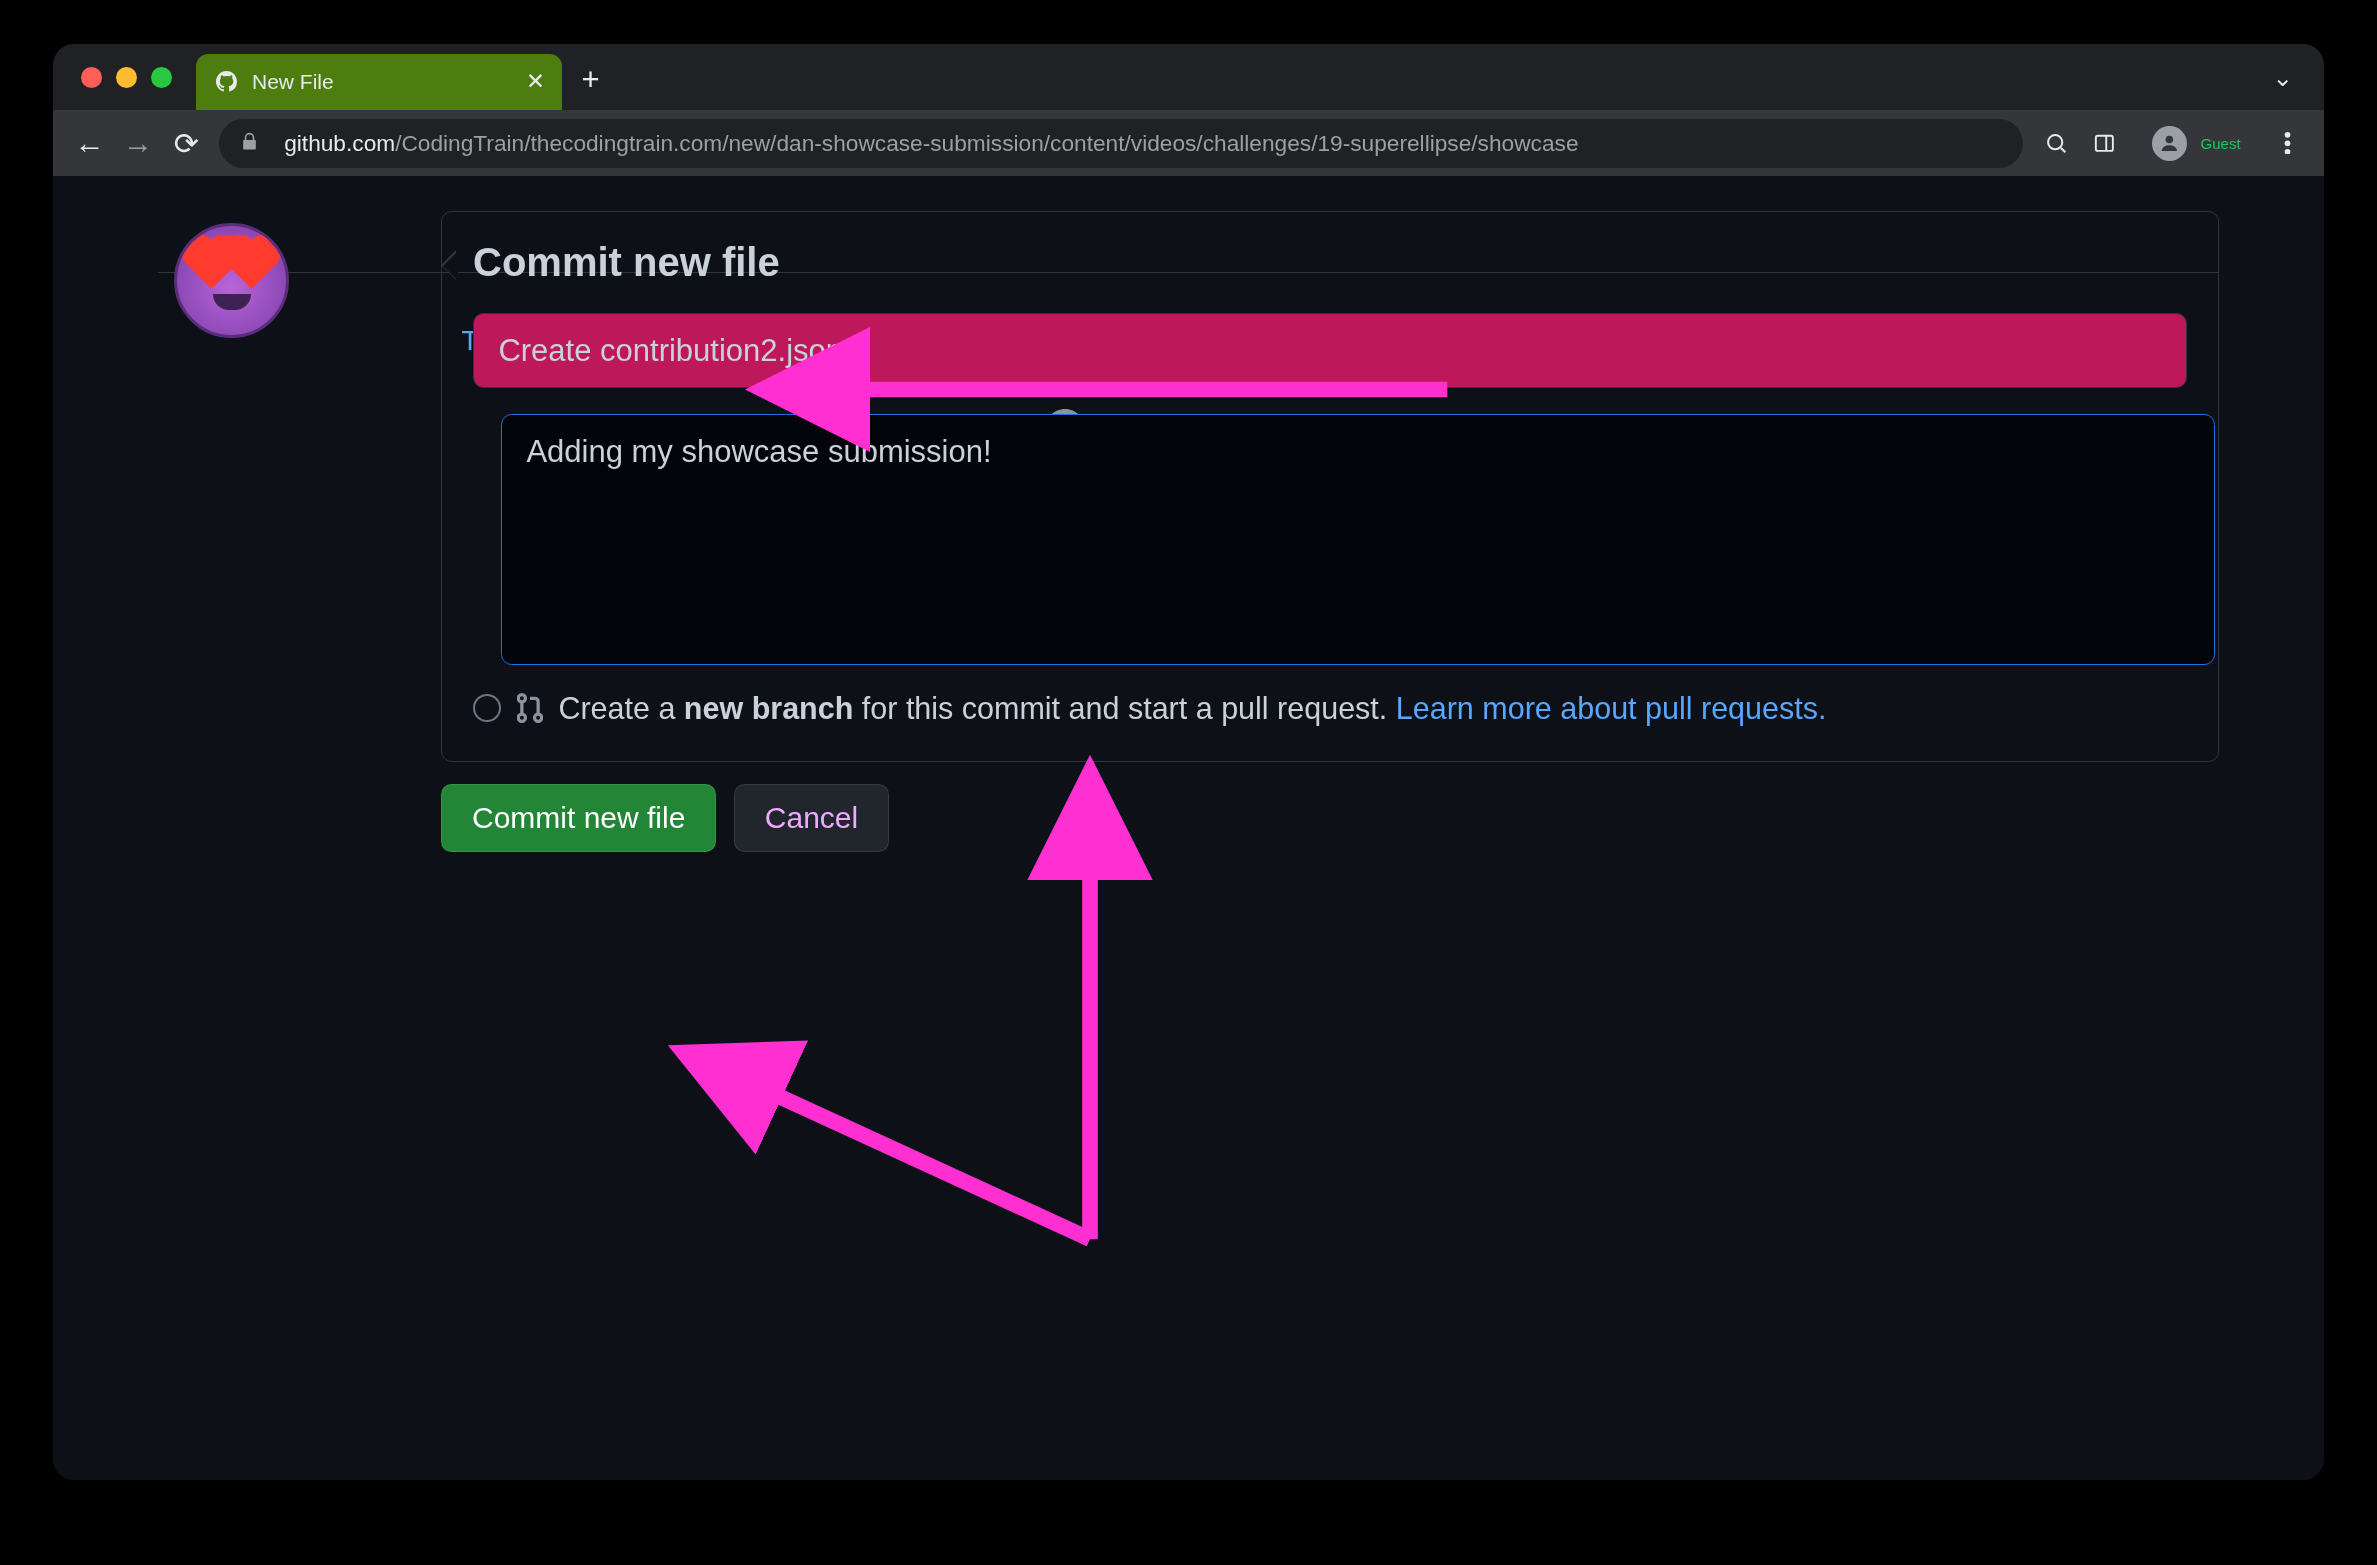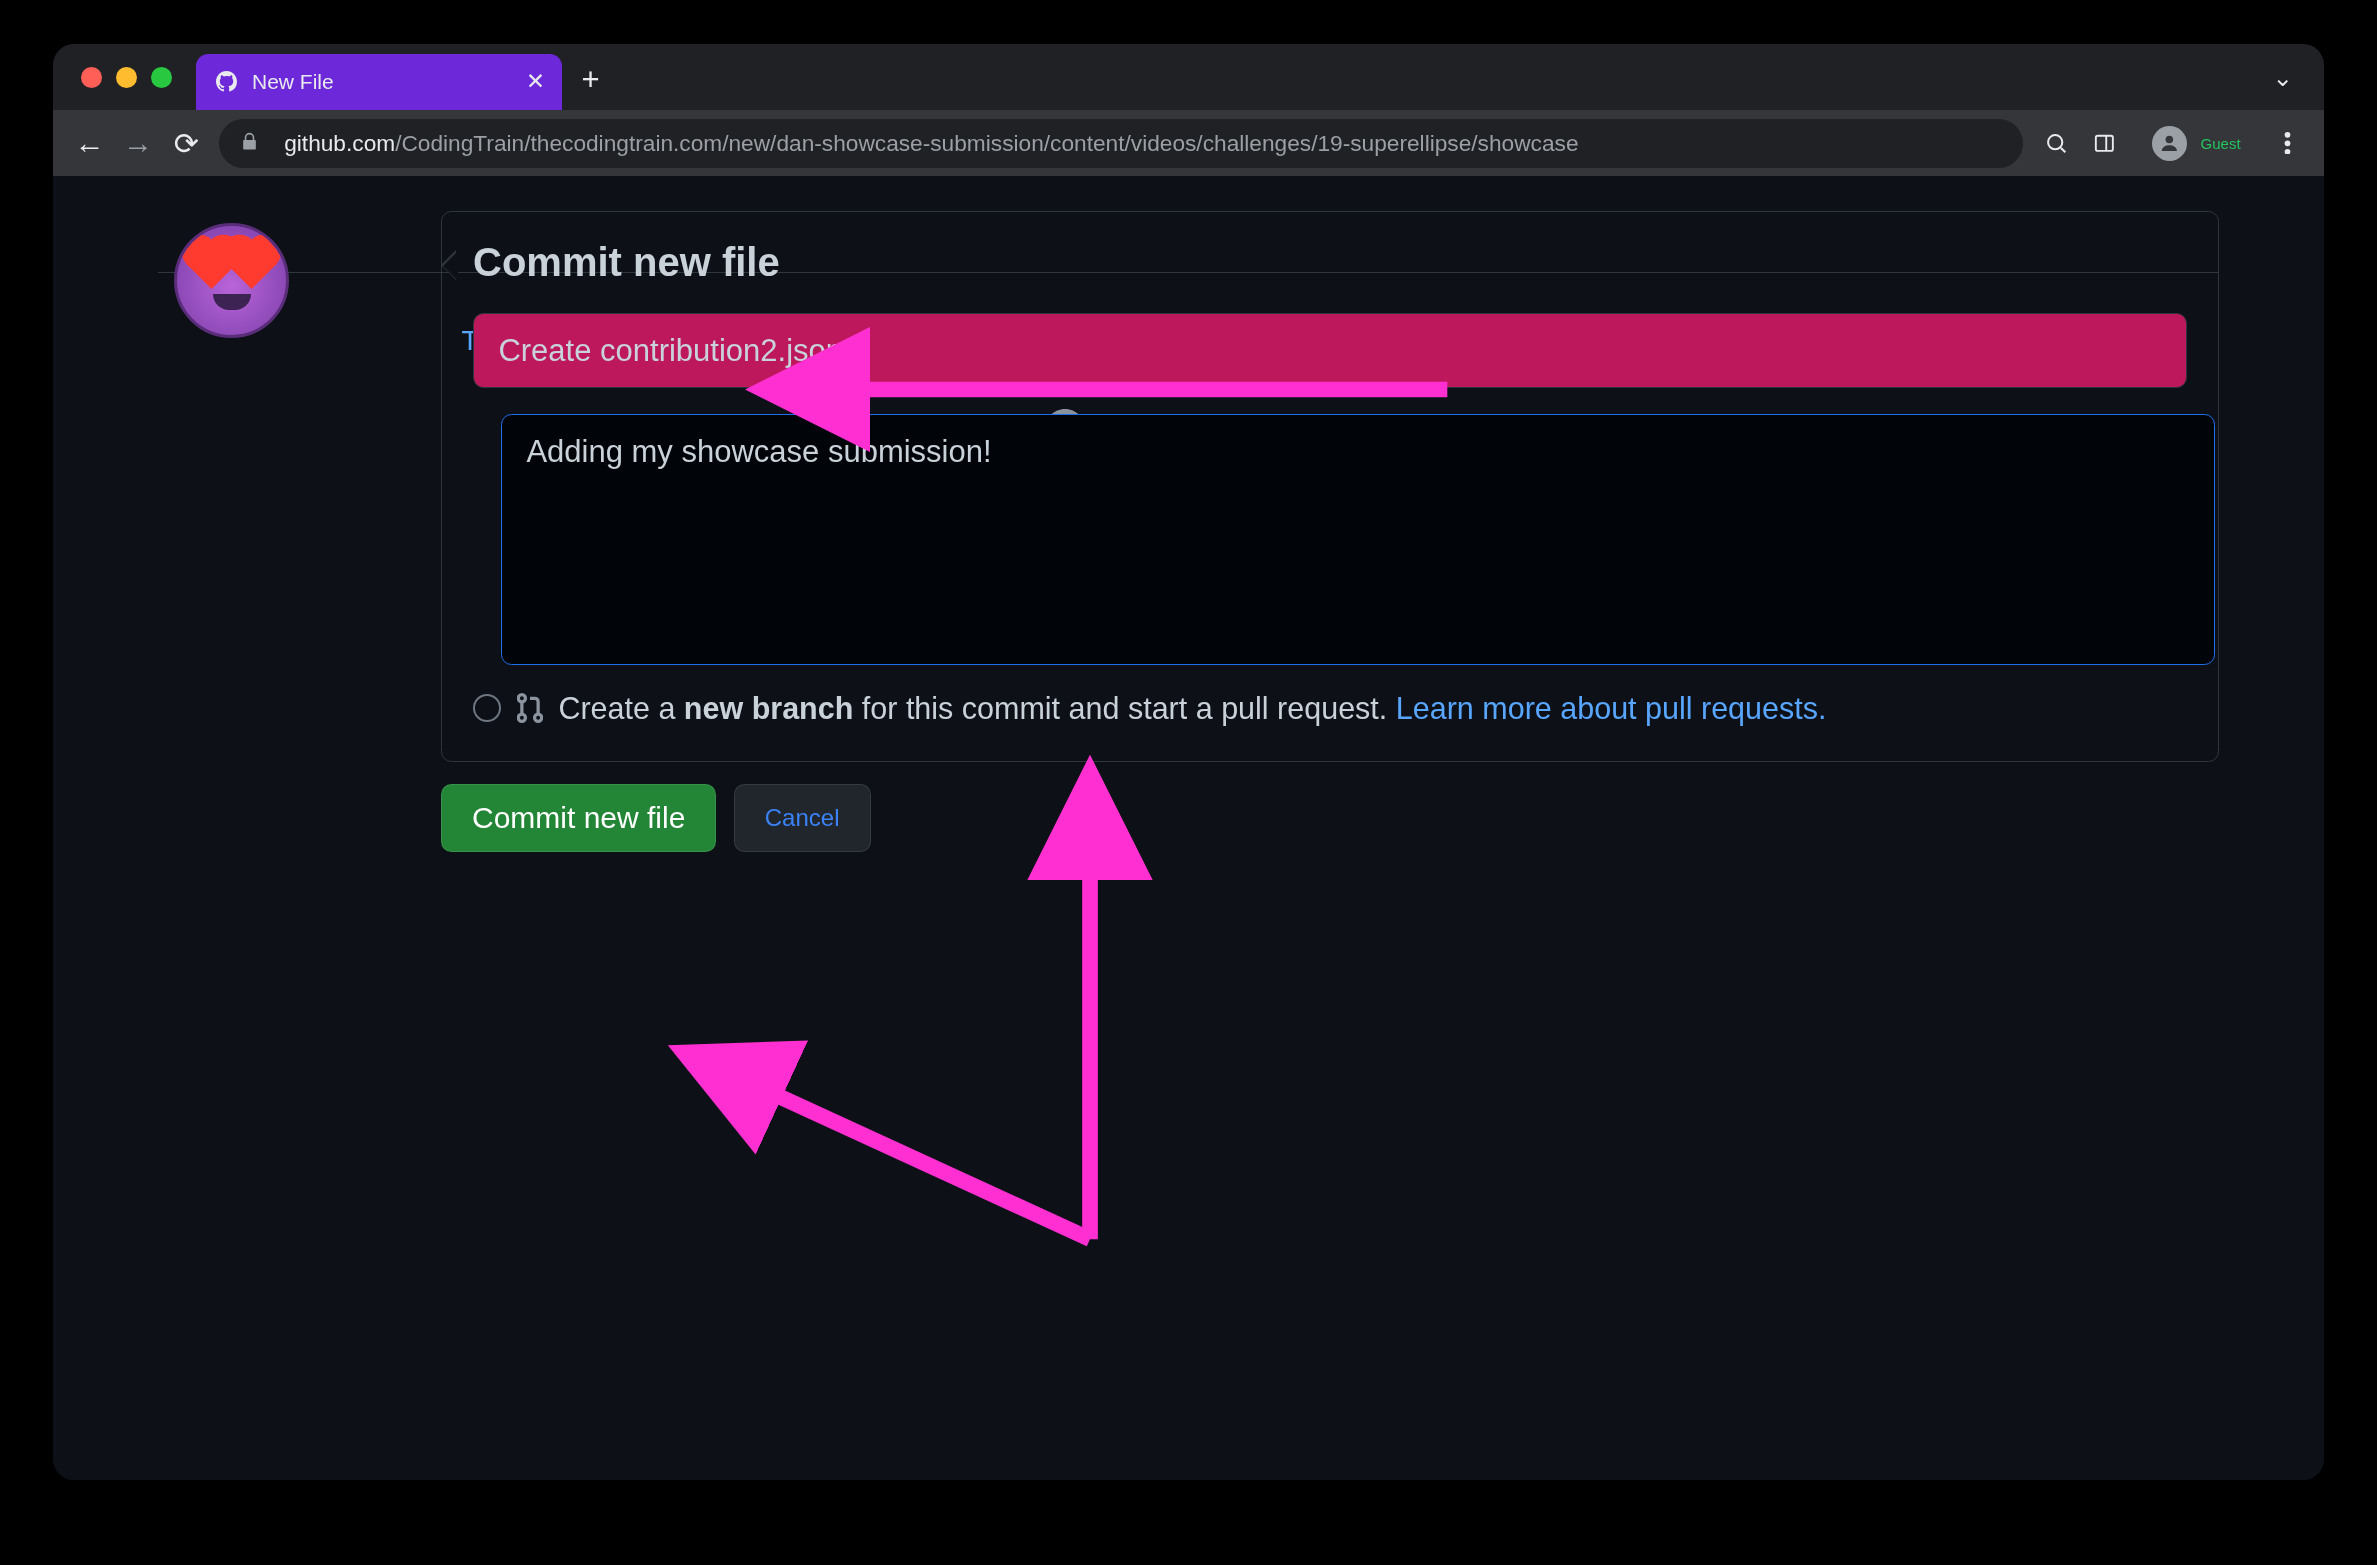--- a/index.html
+++ b/index.html
@@ -39,21 +39,21 @@
 }
 .tl { width: 21px; height: 21px; border-radius: 50%; }
 .tl-red { background: #ff5f57; }
 .tl-yellow { background: #febc2e; }
 .tl-green { background: #28c840; }
 
 .tab {
   margin-left: 24.4px;
   height: 56px;
   width: 366px;
-  background: #6d28d9;
+  background: #4d7c0f;
   border-radius: 12.2px 12.2px 0 0;
   display: flex;
   align-items: center;
   padding: 0 17.4px;
   margin-top: 9px;
   color: #e8eaed;
   font-size: 21px;
   gap: 12.2px;
 }
 .tab .favicon {
@@ -267,24 +267,24 @@
   color:#fff;
   border: 0.9px solid rgba(240,246,252,0.1);
   border-radius: 10.5px;
   font-size: 30px;
   font-weight: 500;
   padding: 15.7px 30px;
   cursor:pointer;
 }
 .btn-secondary {
   background:#21262d;
-  color:#3b82f6;
+  color:#f0abfc;
   border: 0.9px solid rgba(240,246,252,0.1);
   border-radius: 10.5px;
-  font-size: 24px;
+  font-size: 30px;
   padding: 15.7px 30px;
   cursor:pointer;
 }
 
 hr.sep {
   margin: 96px 105px 0;
   border: none;
   border-top: 0.9px solid #30363d;
 }
 

